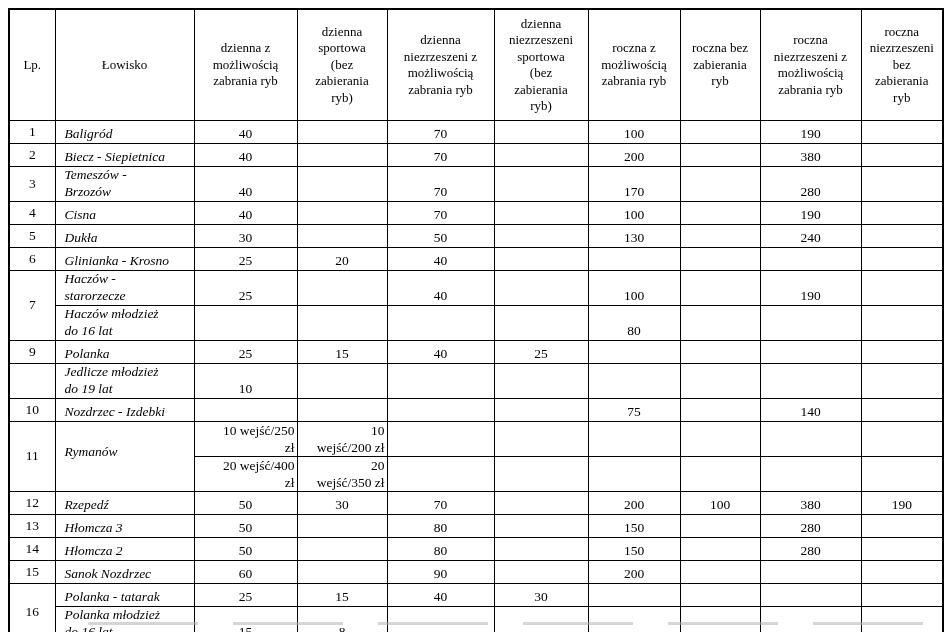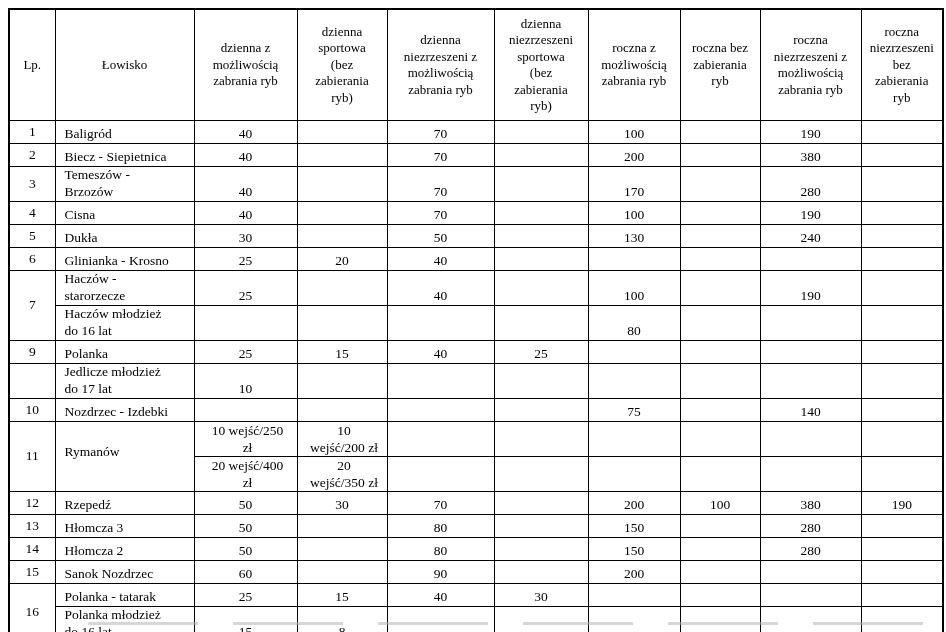--- a/index.html
+++ b/index.html
@@ -25,24 +25,24 @@
     font-size:13px;
     line-height:16.5px;
     text-align:center;
     vertical-align:middle;
     white-space:pre-line;
     height:106px;
     padding:2px;
   }
   td { font-size:13.5px; line-height:16.5px; }
   td.lp   { text-align:center; vertical-align:middle; }
-  td.name { text-align:left; vertical-align:bottom; padding-left:9px; white-space:pre-line; padding-bottom:1px; }
+  td.name { text-align:left; vertical-align:bottom; padding-left:9px; white-space:pre-line; padding-bottom:1px;font-style:italic; }
   td.name.mid { vertical-align:middle; padding-bottom:8px; }
   td.val  { text-align:center; vertical-align:bottom; padding-bottom:1px; }
-  td.price{ text-align:center; vertical-align:top; padding-left:6px; white-space:pre-line; padding-top:1px; }
+  td.price{ text-align:right; vertical-align:top; padding-left:6px; white-space:pre-line; padding-top:1px; }
   tr.s td { height:21px; }
   .scan-shadow {
     position:absolute; left:88px; top:622px; width:848px; height:3px;
     background:repeating-linear-gradient(90deg,#b4b4b4 0 110px, rgba(255,255,255,0) 110px 145px);
     opacity:.55;
     border-radius:2px;
   }
 </style>
 </head>
 <body>
@@ -206,21 +206,21 @@
       <td class="val">40</td>
       <td class="val">25</td>
       <td class="val"></td>
       <td class="val"></td>
       <td class="val"></td>
       <td class="val"></td>
     </tr>
     <tr>
       <td class="lp"></td>
       <td class="name">Jedlicze młodzież
-do 17 lat</td>
+do 19 lat</td>
       <td class="val">10</td>
       <td class="val"></td>
       <td class="val"></td>
       <td class="val"></td>
       <td class="val"></td>
       <td class="val"></td>
       <td class="val"></td>
       <td class="val"></td>
     </tr>
     <tr class="s">

